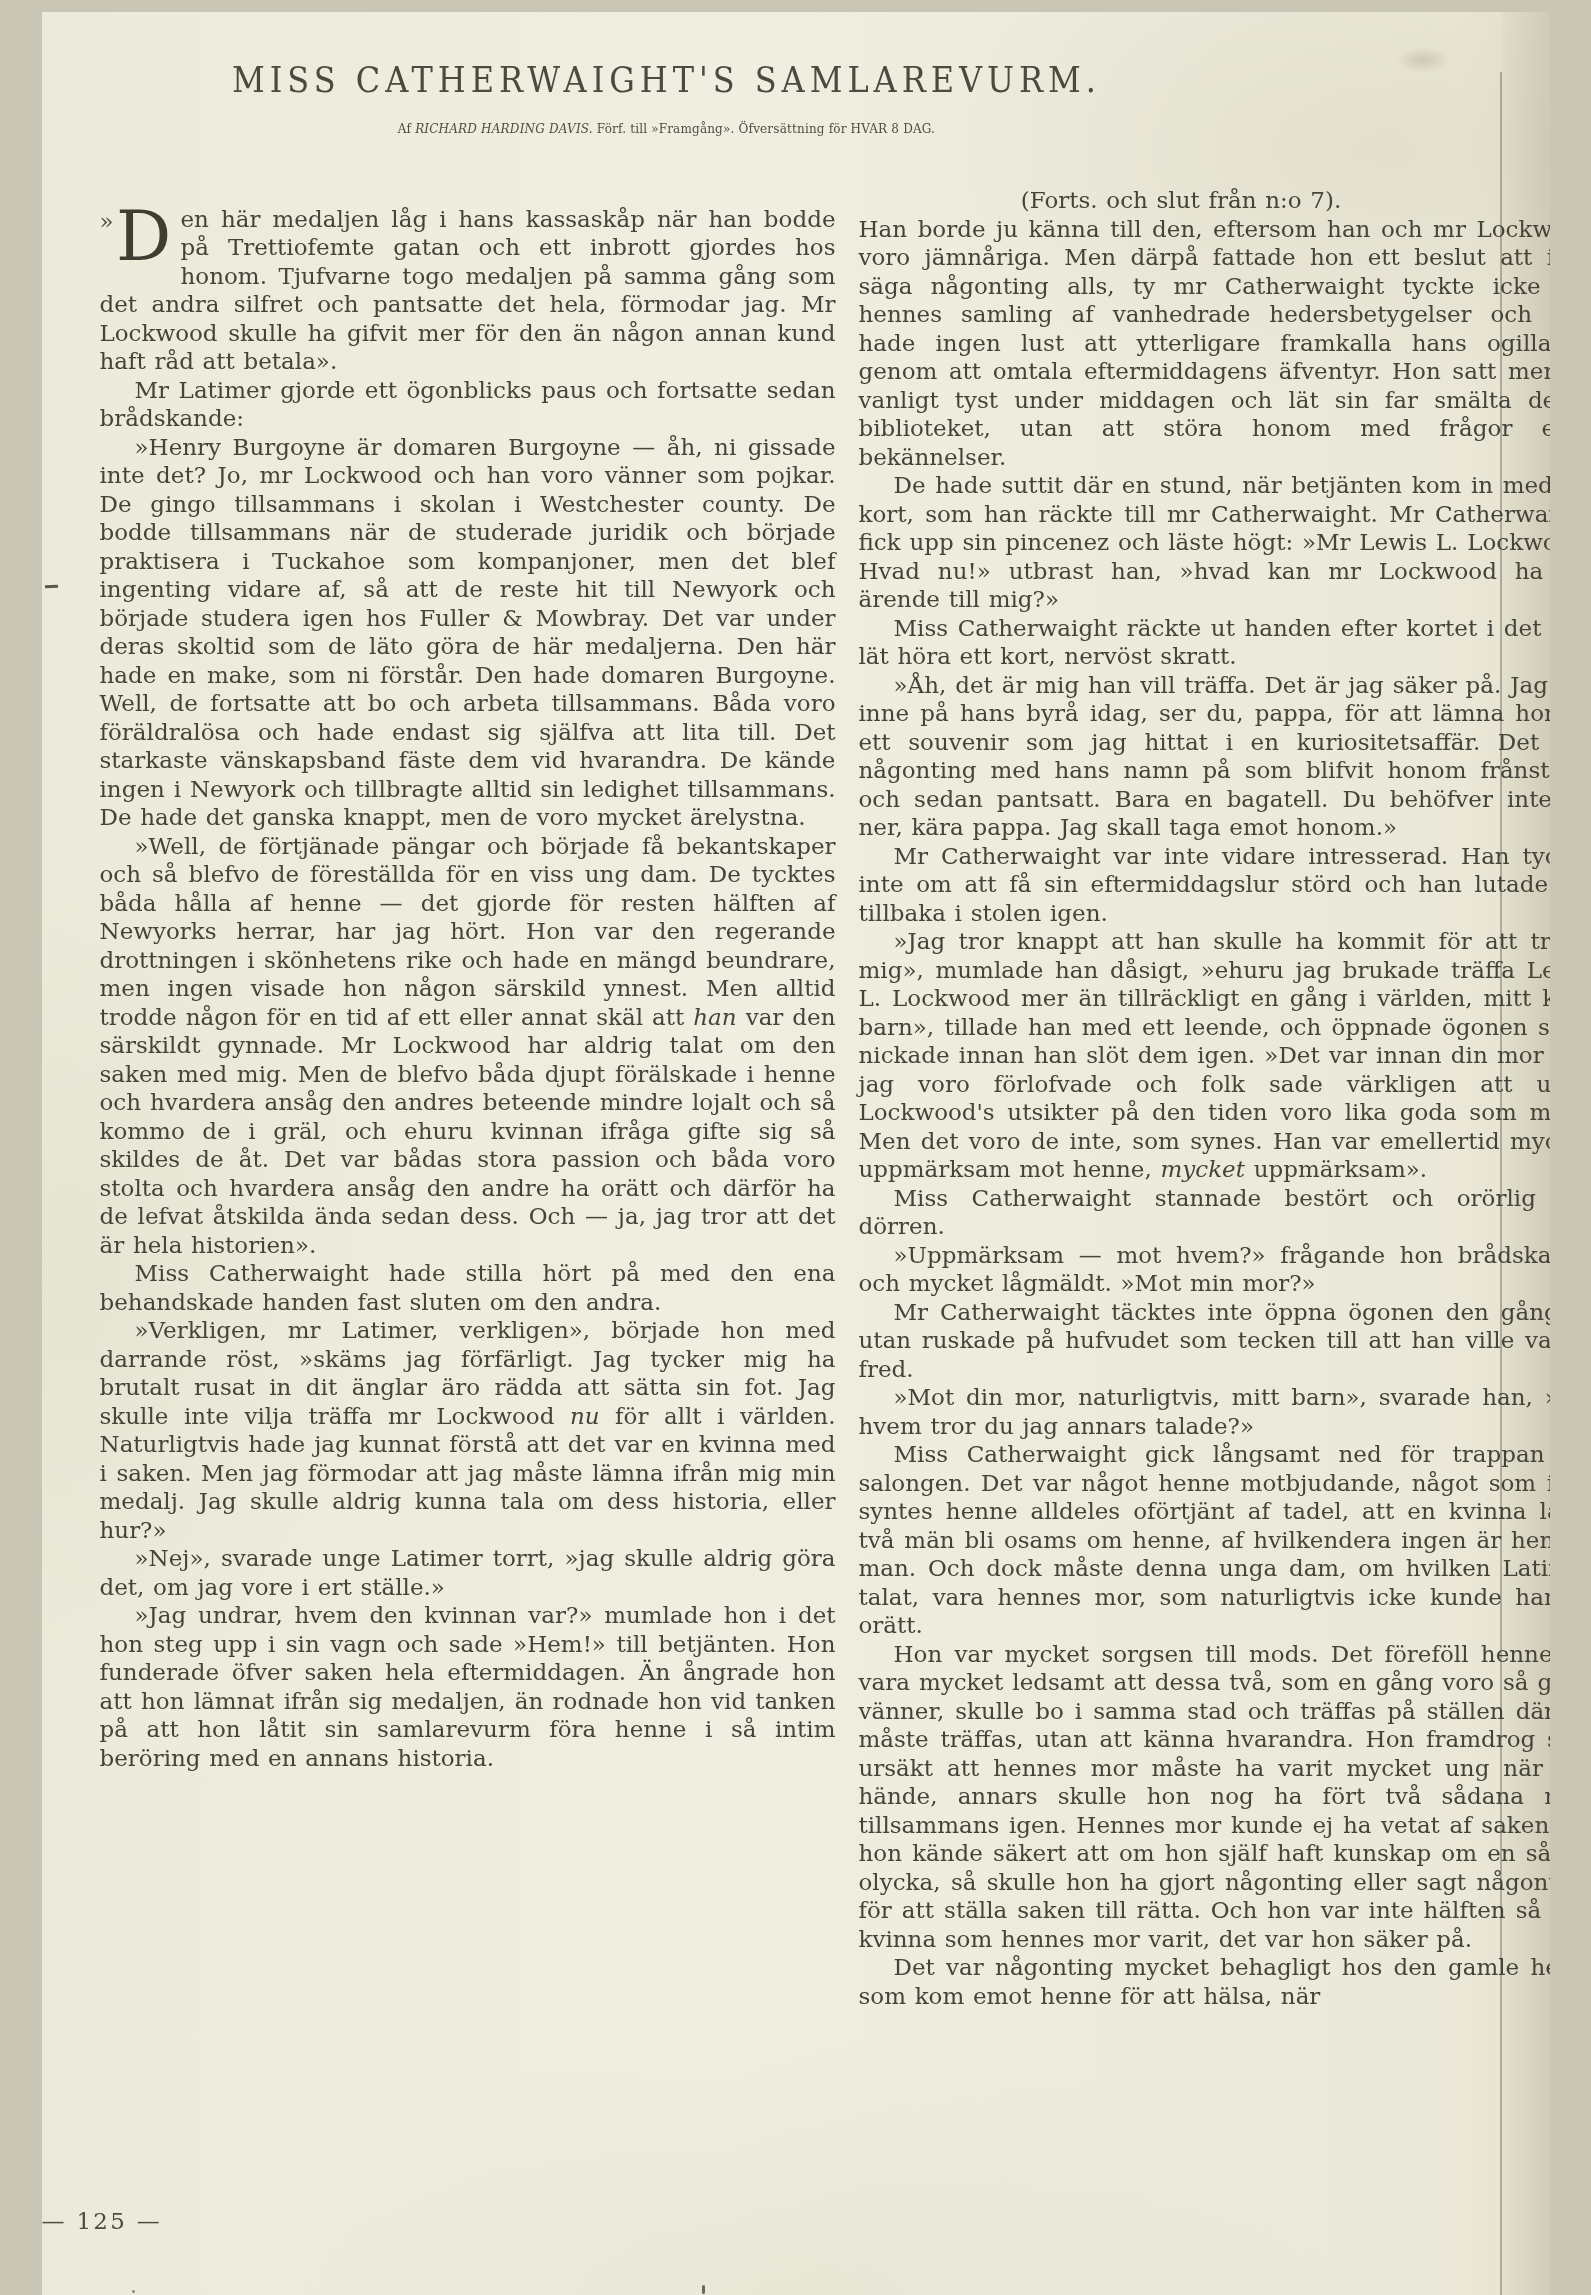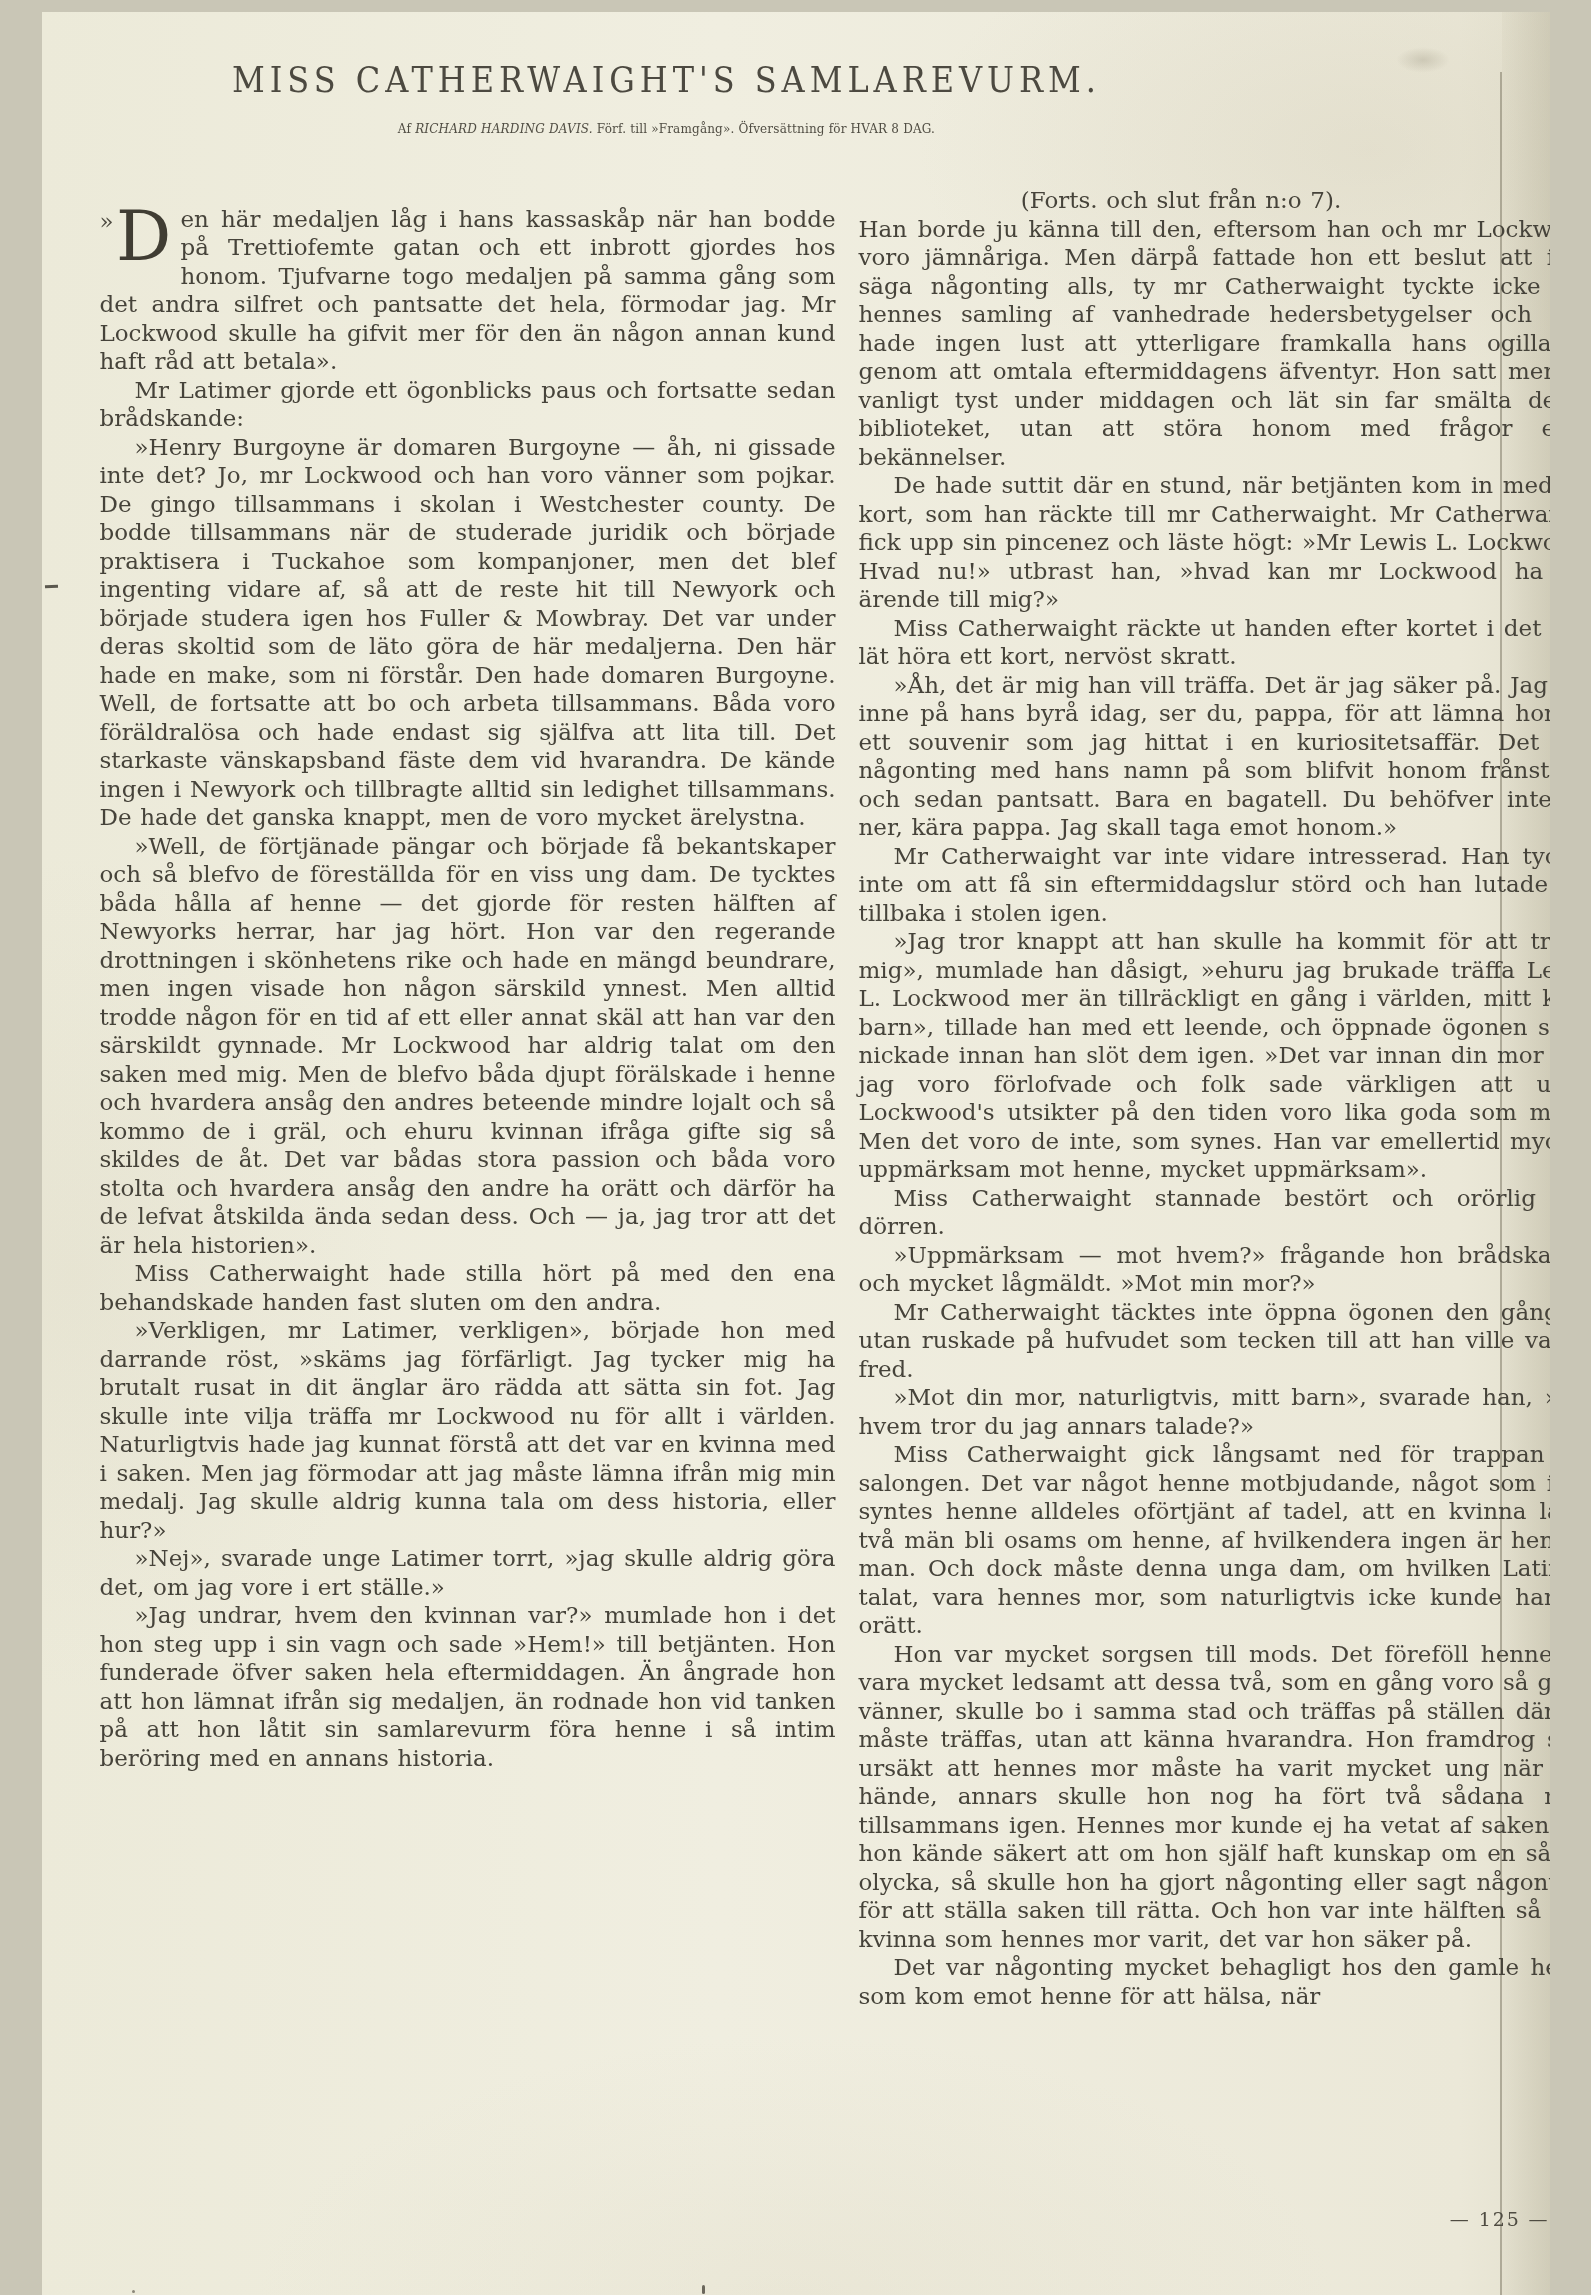--- a/index.html
+++ b/index.html
@@ -29,26 +29,26 @@
   .title{font-size:32px;font-weight:400;letter-spacing:.155em;color:#4c4940;transform:scaleY(1.1);white-space:nowrap;}
   .byline{margin-top:23px;font-size:12px;color:#504d43;letter-spacing:.015em;white-space:nowrap;}
   .byline .author{font-style:italic;}
 
   .columns{position:absolute;left:58px;top:174px;width:1495px;display:flex;gap:23px;}
   .col{width:736px;text-align:justify;font-size:23px;line-height:28.5px;word-spacing:.06em;}
   .col-left{padding-top:18.5px;}
   .para{margin:0;text-indent:35px;}
   .para.no-indent{text-indent:0;}
   .para.forts{text-indent:0;text-align:center;padding-right:91px;}
-  .italic{}
+  .italic{font-style:italic;}
   .mark-float{float:left;font-size:23px;line-height:32px;margin-right:2.3px;color:#504d43;}
   .dropcap{float:left;font-size:69px;line-height:56px;padding:3.9px 9.3px 0 0;color:#403d33;}
 
-  .page-number{position:absolute;left:0;right:0;top:2196px;text-align:right;
-    font-size:19px;letter-spacing:.1em;color:#4f4c42;}
+  .page-number{position:absolute;left:0;right:0;top:2196px;text-align:left;
+    font-size:23px;letter-spacing:.1em;color:#4f4c42;}
 </style>
 </head>
 <body>
 
 <div class="page">
   <div class="edge-shade"></div>
   <div class="edge-line"></div>
   <div class="smudge"></div>
   <div class="margin-dash"></div>
   <div class="speck-a"></div>

